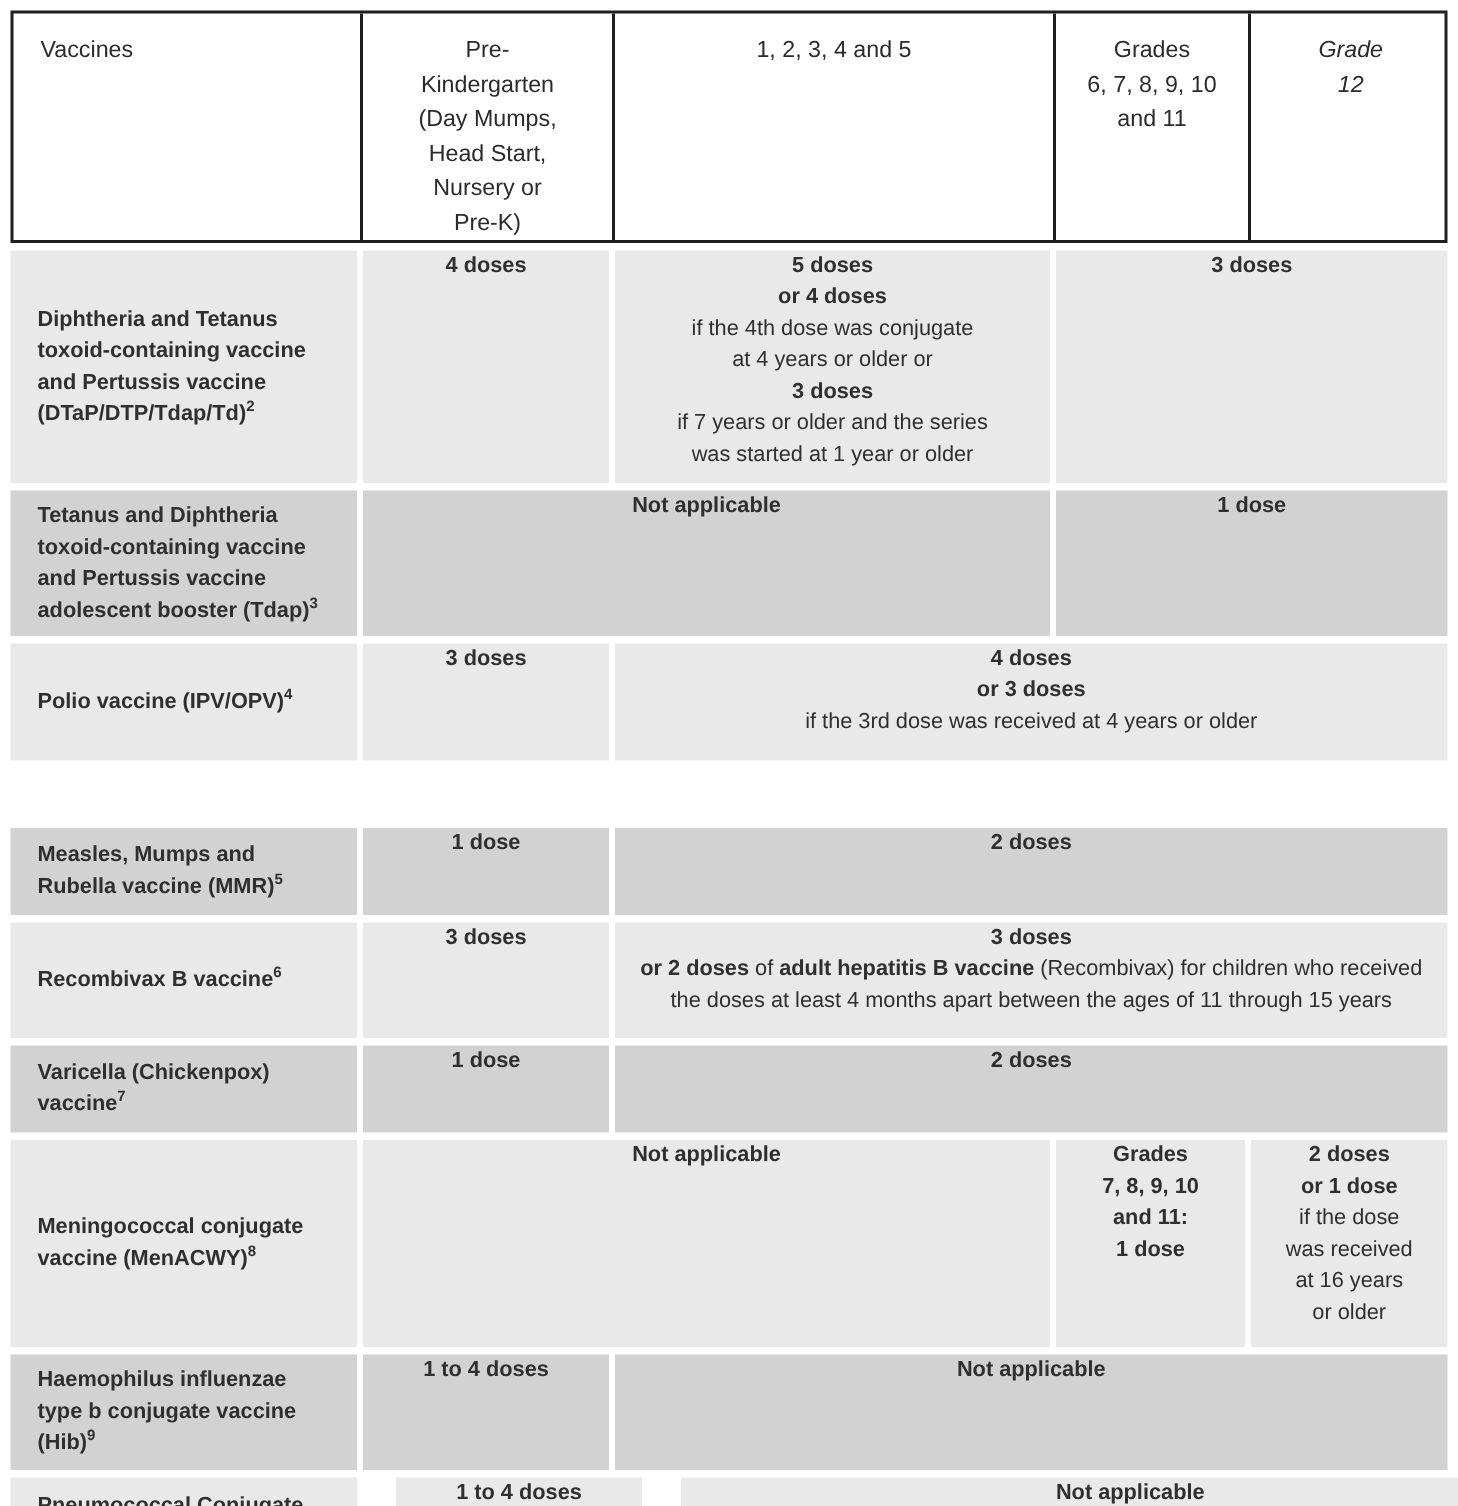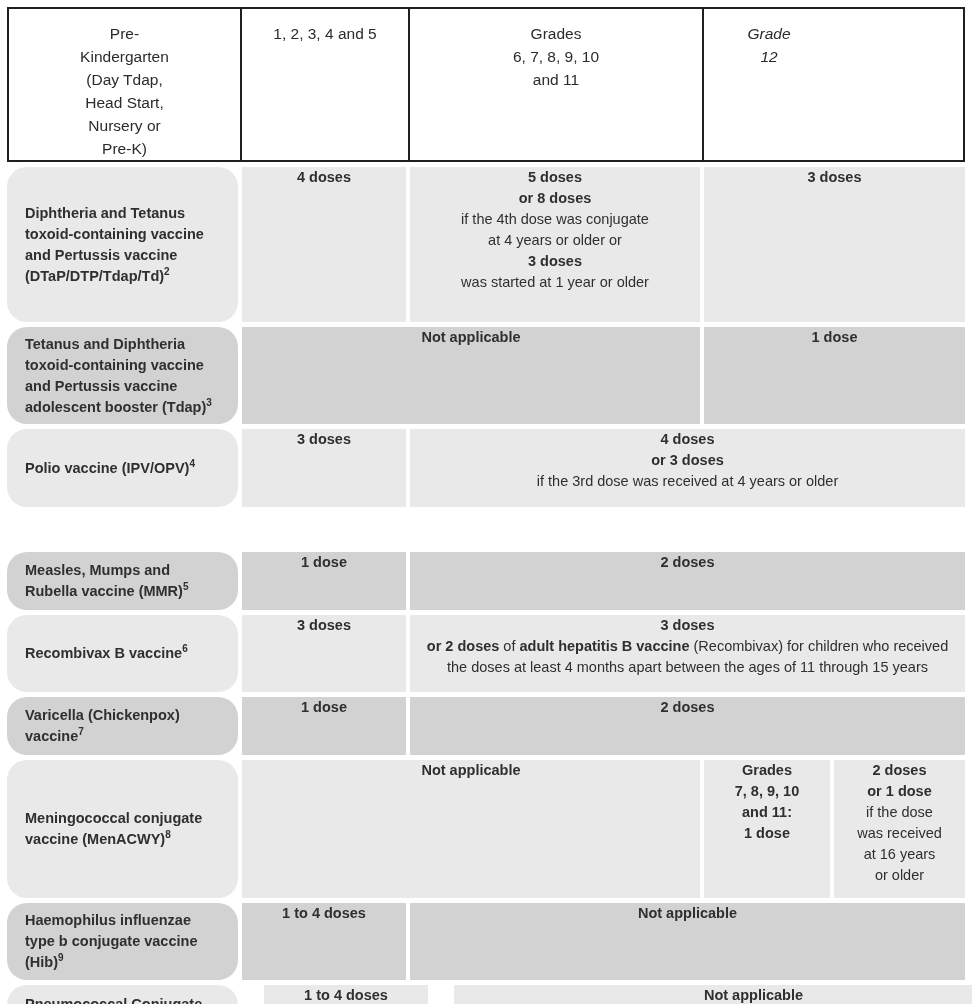--- a/index.html
+++ b/index.html
@@ -49,41 +49,44 @@
     text-align: center;
     font-size: 14.5px;
     line-height: 21px;
     color: #2f2f2f;
   }
   .cell.name {
     align-items: flex-start;
     text-align: left;
     padding: 6px 20px 6px 18px;
     font-weight: 700;
-    display: flex; justify-content: center; border-radius: 20px;
+    display: flex; justify-content: center;
   }
   .sp2 { grid-column: span 2; }
   .sp3 { grid-column: span 3; }
   .bg-l { background: #e9e9e9; }
   .bg-d { background: #d2d2d2; }
   .b { font-weight: 700; }
   .nw { white-space: nowrap; }
   sup { font-size: 10px; line-height: 0; }
   .seg { display: inline; margin-top: 28px; }
 </style>
 </head>
 <body>
 
 <div class="tbl">
 
   <div class="hdr">
+    <div class="hcell first">
+      <div>Vaccines</div>
+    </div>
     <div class="hcell">
       <div>Pre-</div>
       <div>Kindergarten</div>
-      <div>(Day Tdap,</div>
+      <div>(Day Mumps,</div>
       <div>Head Start,</div>
       <div>Nursery or</div>
       <div>Pre-K)</div>
     </div>
     <div class="hcell">
       <div>1, 2, 3, 4 and 5</div>
     </div>
     <div class="hcell">
       <div>Grades</div>
       <div>6, 7, 8, 9, 10</div>
@@ -95,24 +98,25 @@
     </div>
   </div>
 
   <div class="row r1">
     <div class="cell name bg-l">
       <div><span>Diphtheria and Tetanus toxoid-containing vaccine and Pertussis vaccine (DTaP/DTP/Tdap/Td)</span><sup>2</sup></div>
     </div>
     <div class="cell b bg-l">4 doses</div>
     <div class="cell bg-l">
       <div class="b">5 doses</div>
-      <div class="b">or 8 doses</div>
+      <div class="b">or 4 doses</div>
       <div>if the 4th dose was conjugate</div>
       <div>at 4 years or older or</div>
       <div class="b">3 doses</div>
+      <div>if 7 years or older and the series</div>
       <div>was started at 1 year or older</div>
     </div>
     <div class="cell b bg-l sp2">3 doses</div>
   </div>
 
   <div class="row r2">
     <div class="cell name bg-d">
       <div><span>Tetanus and Diphtheria toxoid-containing vaccine and Pertussis vaccine adolescent booster (Tdap)</span><sup>3</sup></div>
     </div>
     <div class="cell b bg-d sp2">Not applicable</div>

